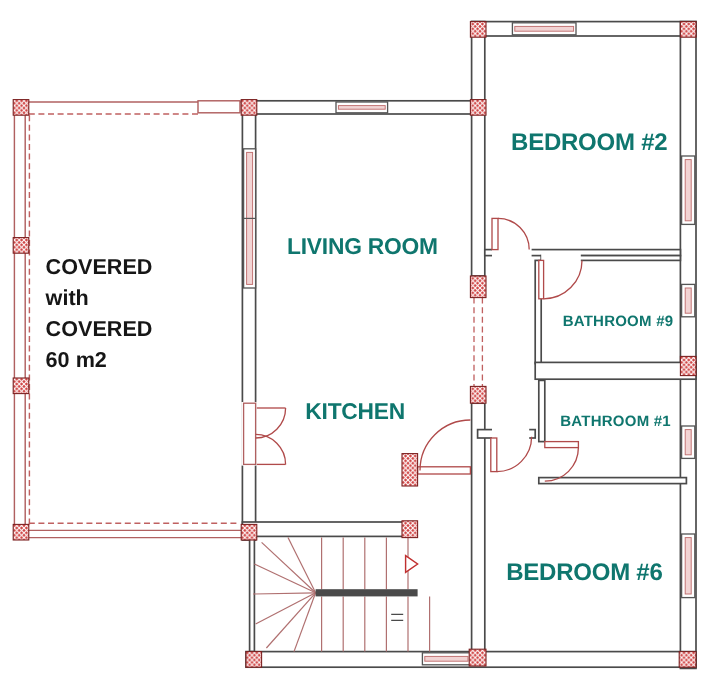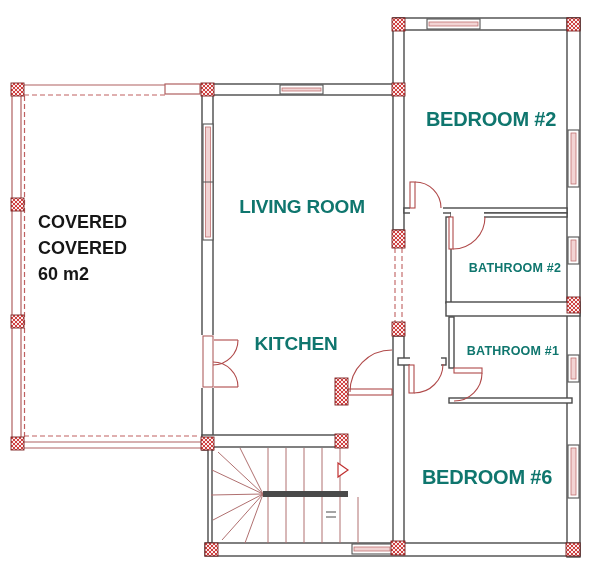--- a/index.html
+++ b/index.html
@@ -185,29 +185,30 @@
     <rect x="335" y="434" width="13" height="14"></rect>
     <rect x="205" y="543" width="13" height="13"></rect>
     <rect x="391" y="541" width="14" height="14"></rect>
     <rect x="566" y="543" width="14" height="13"></rect>
     <rect x="567" y="297" width="13" height="16"></rect>
   </g>
 </svg>
 
   <div class="terrace-block">
     <div>COVERED</div>
+    <div>with</div>
     <div>COVERED</div>
     <div>60 m2</div>
   </div>
 
   <div class="room-label lbl-mid" style="left:216px;top:333px;width:160px;">KITCHEN</div>
 
   <div class="room-label lbl-mid" style="left:222px;top:196px;width:160px;">LIVING ROOM</div>
 
   <div class="room-label lbl-big" style="left:411px;top:108px;width:160px;">BEDROOM #2</div>
 
-  <div class="room-label lbl-small" style="left:455px;top:261px;width:120px;">BATHROOM #2</div>
+  <div class="room-label lbl-small" style="left:455px;top:261px;width:120px;">BATHROOM #9</div>
 
   <div class="room-label lbl-small" style="left:453px;top:344px;width:120px;">BATHROOM #1</div>
 
   <div class="room-label lbl-big" style="left:407px;top:466px;width:160px;">BEDROOM #6</div>
 
 </div>
 
 </body></html>

